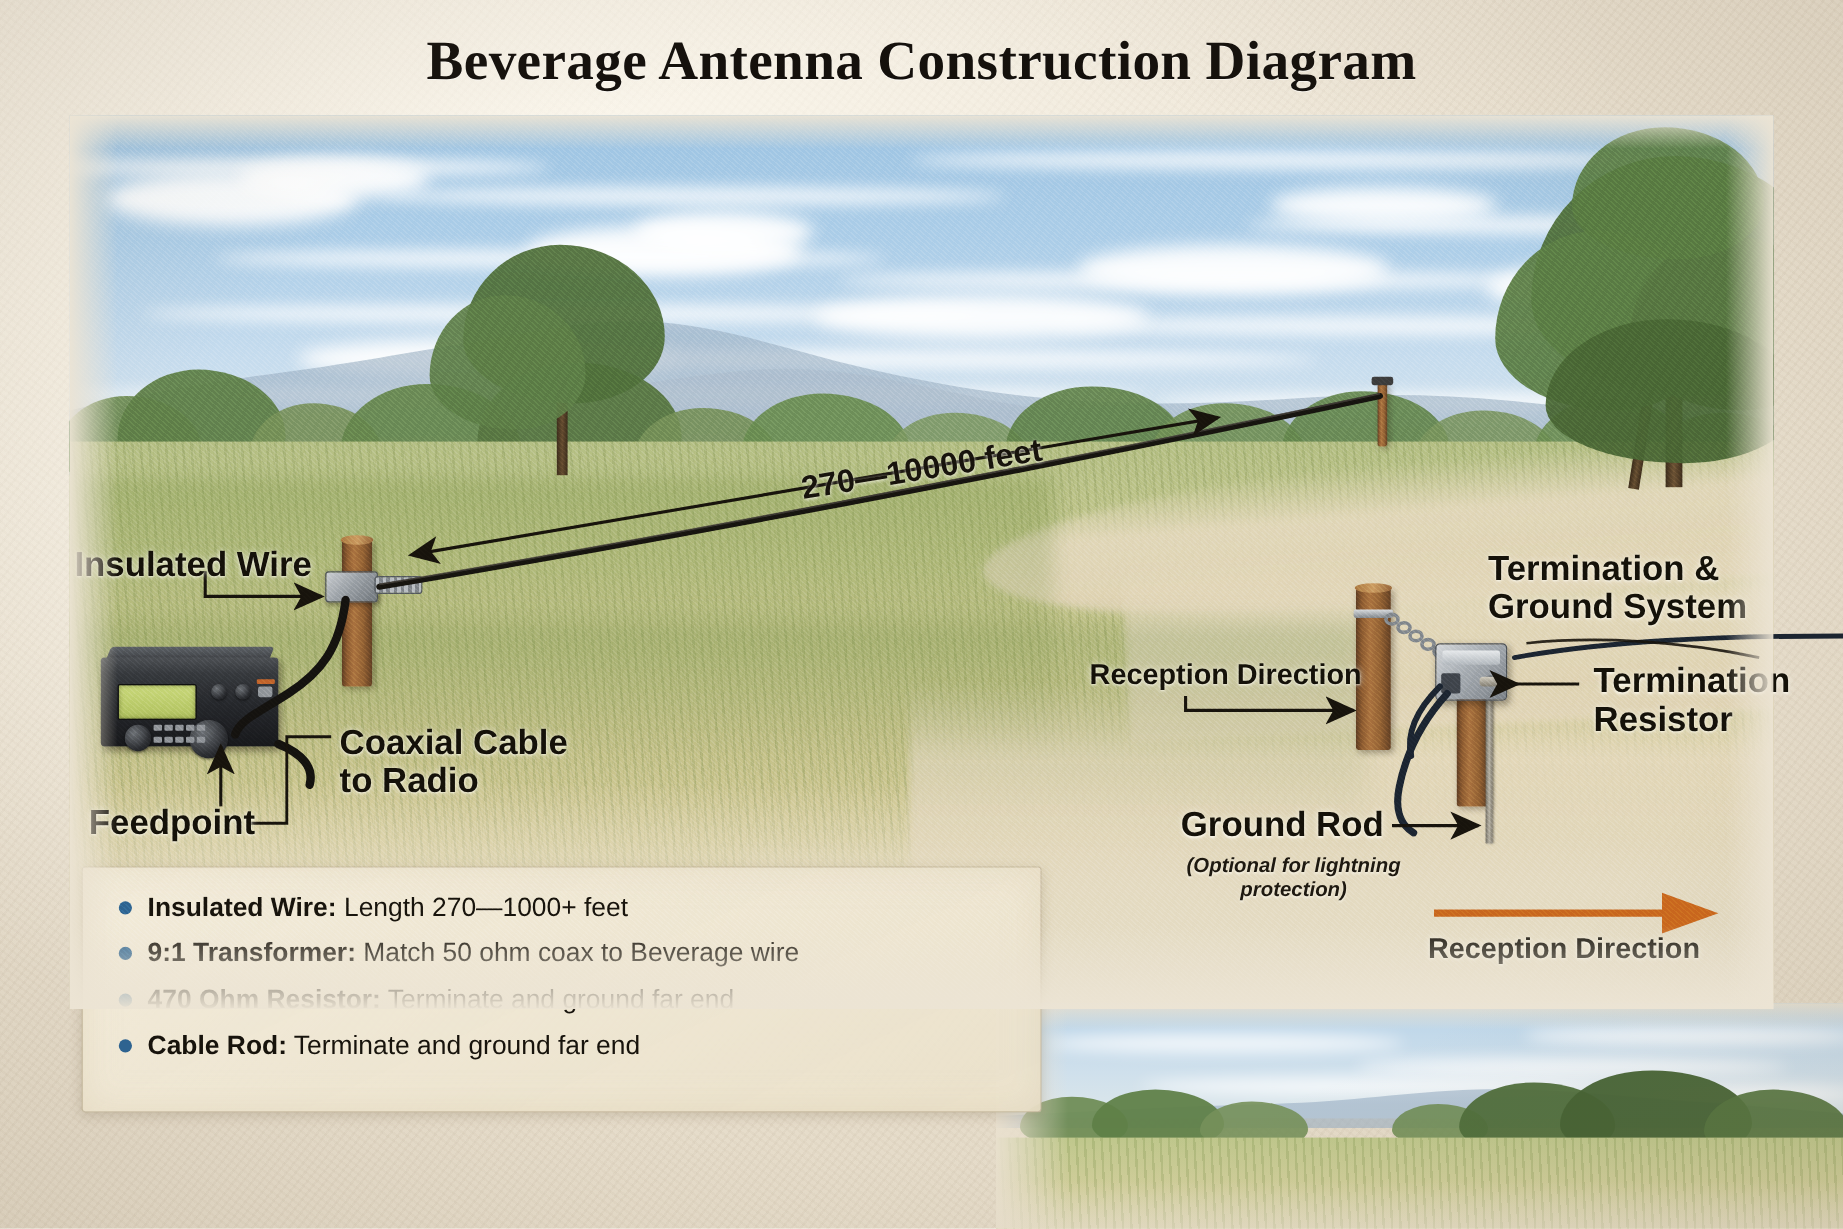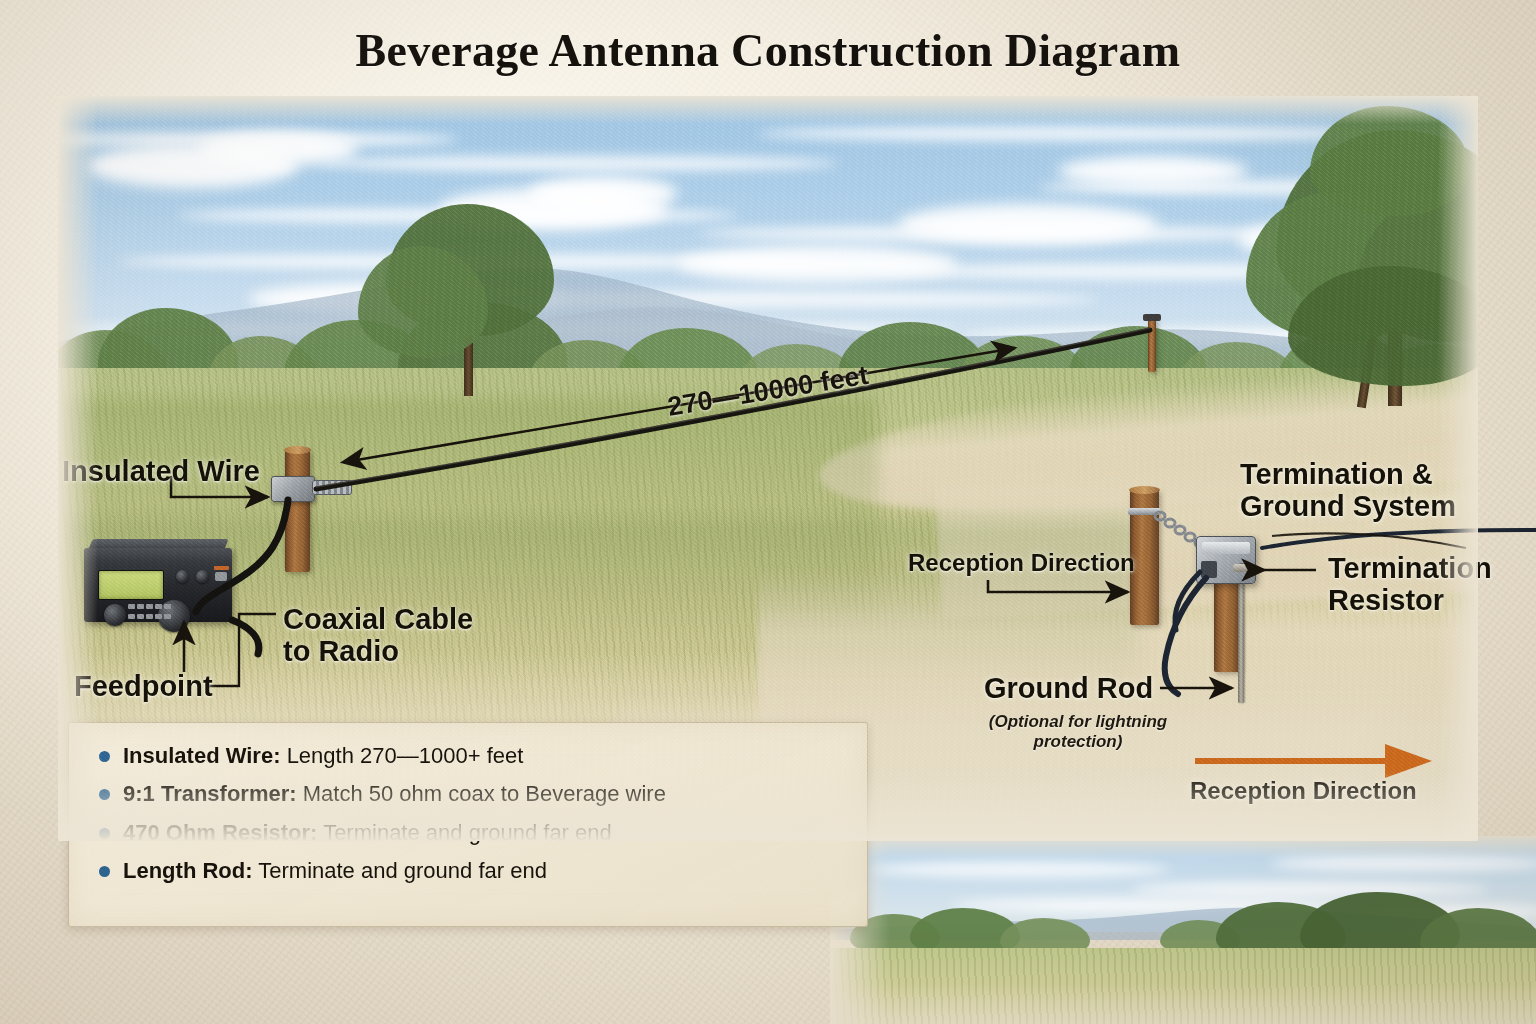--- a/index.html
+++ b/index.html
@@ -535,19 +535,19 @@
     <div class="legend-row">
       <span class="bullet"></span>
       <span class="legend-text">
         <b>470 Ohm Resistor:</b>
         <span>Terminate and ground far end</span>
       </span>
     </div>
     <div class="legend-row">
       <span class="bullet"></span>
       <span class="legend-text">
-        <b>Length Rod:</b>
+        <b>Cable Rod:</b>
         <span>Terminate and ground far end</span>
       </span>
     </div>
   </div>
 
 </div>
 
 </body></html>

